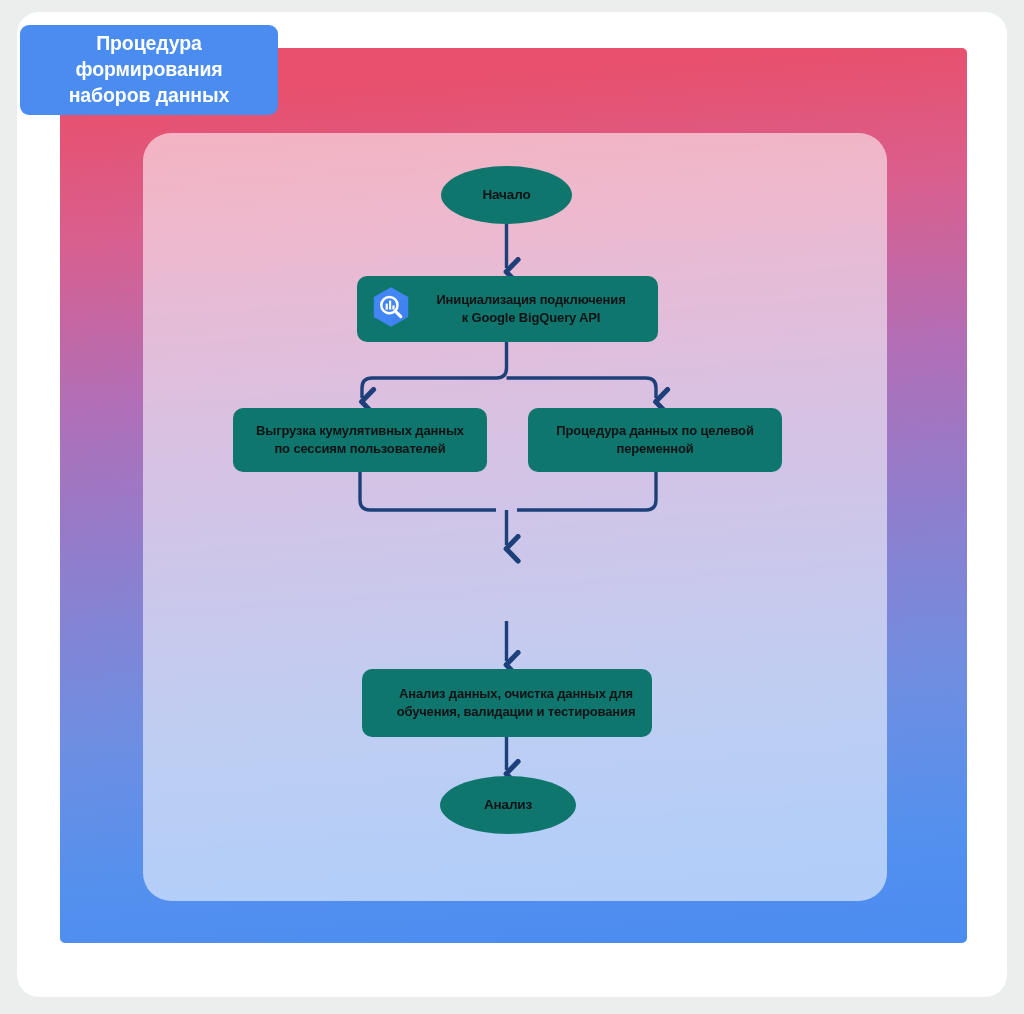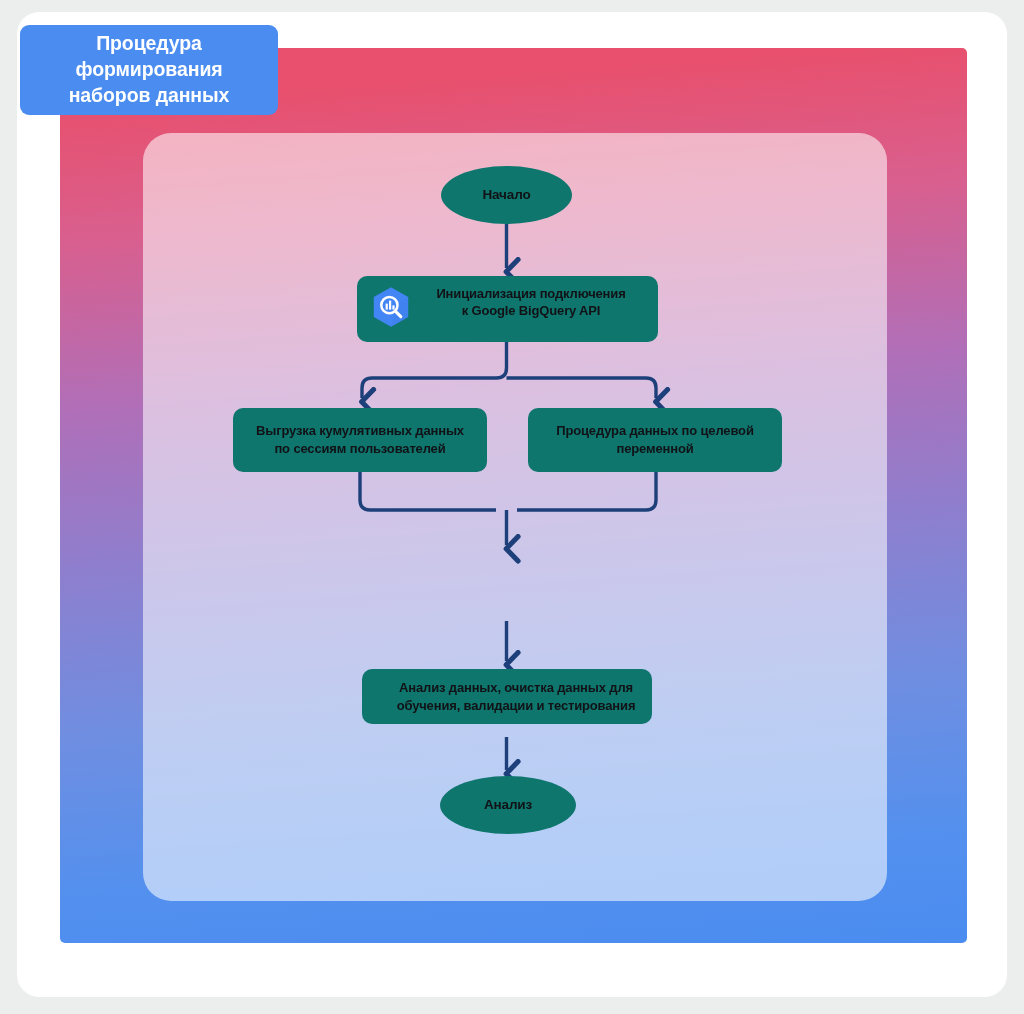--- a/index.html
+++ b/index.html
@@ -123,26 +123,27 @@
   }
   .node-text { white-space: pre-line; }
 
   
   #node-start  { left: 441px; top: 166px; width: 131px; height: 58px; }
   #node-init   { left: 357px; top: 276px; width: 301px; height: 66px;
                  justify-content: flex-start; padding-left: 12px; }
   #node-branch-left  { left: 233px; top: 408px; width: 254px; height: 64px; }
   #node-branch-right { left: 528px; top: 408px; width: 254px; height: 64px; }
   #node-collect { left: 380px; top: 553px; width: 252px; height: 68px; }
-  #node-analyze { left: 362px; top: 669px; width: 290px; height: 55px; padding-left: 32px; }
+  #node-analyze { left: 362px; top: 669px; width: 290px; height: 68px; padding-left: 32px; }
   #node-end    { left: 440px; top: 776px; width: 136px; height: 58px; }
 
   
   .init-inner {
     display: flex;
+    align-items: center;
     gap: 11px;
     width: 100%;
   }
   .bq-icon { flex: 0 0 auto; display: block; }
   .init-label {
     flex: 1 1 auto;
     text-align: center;
     white-space: pre-line;
     font-size: 13px;
     line-height: 1.36;

